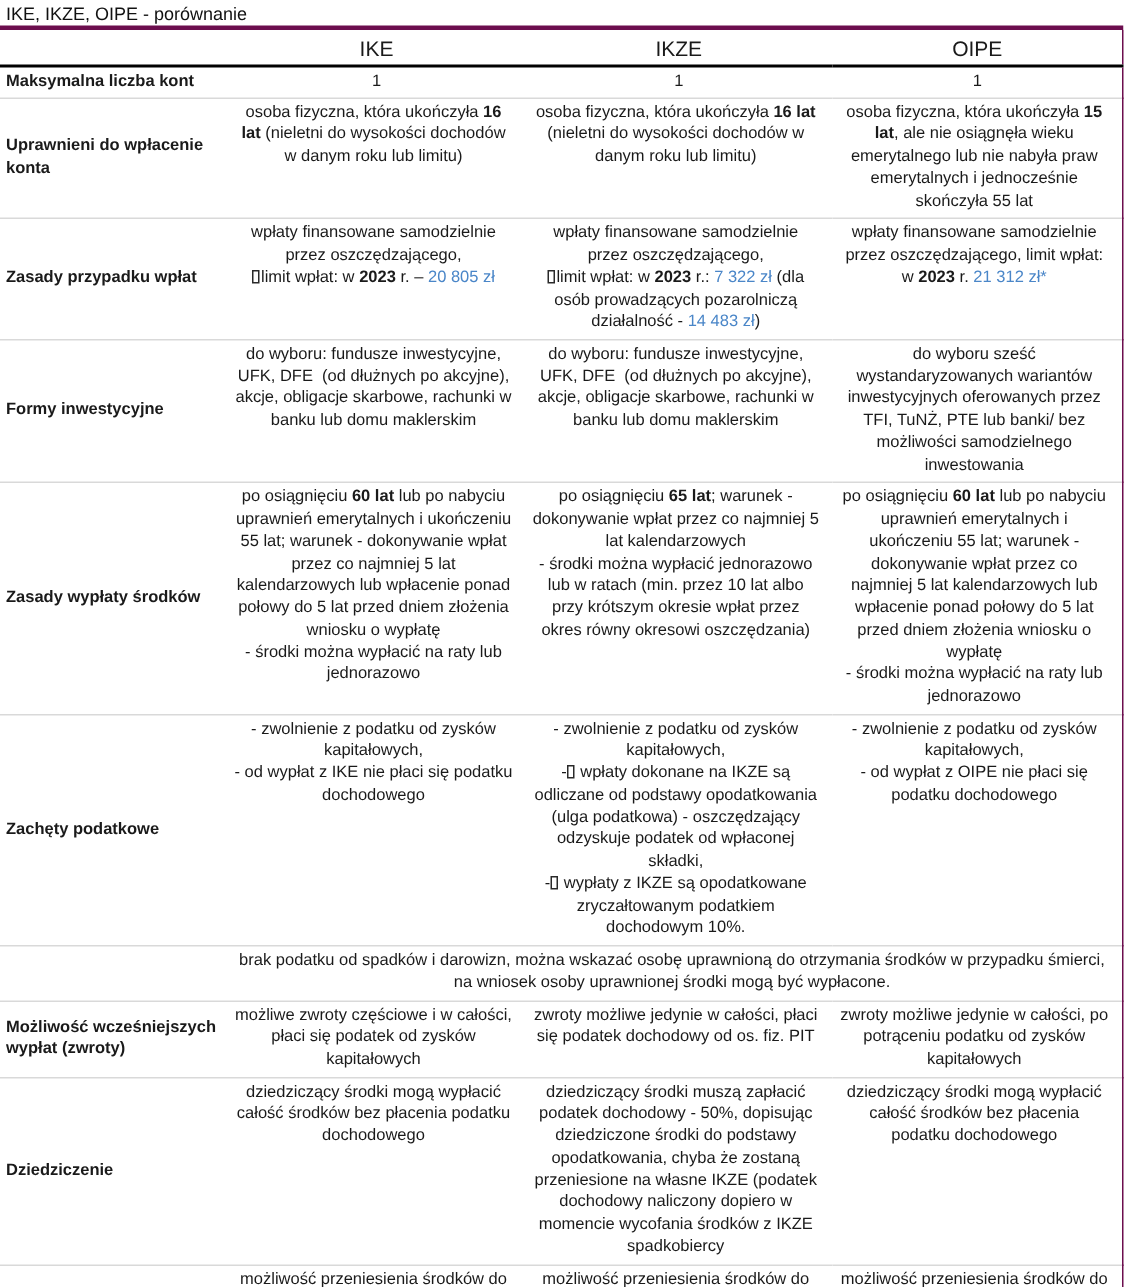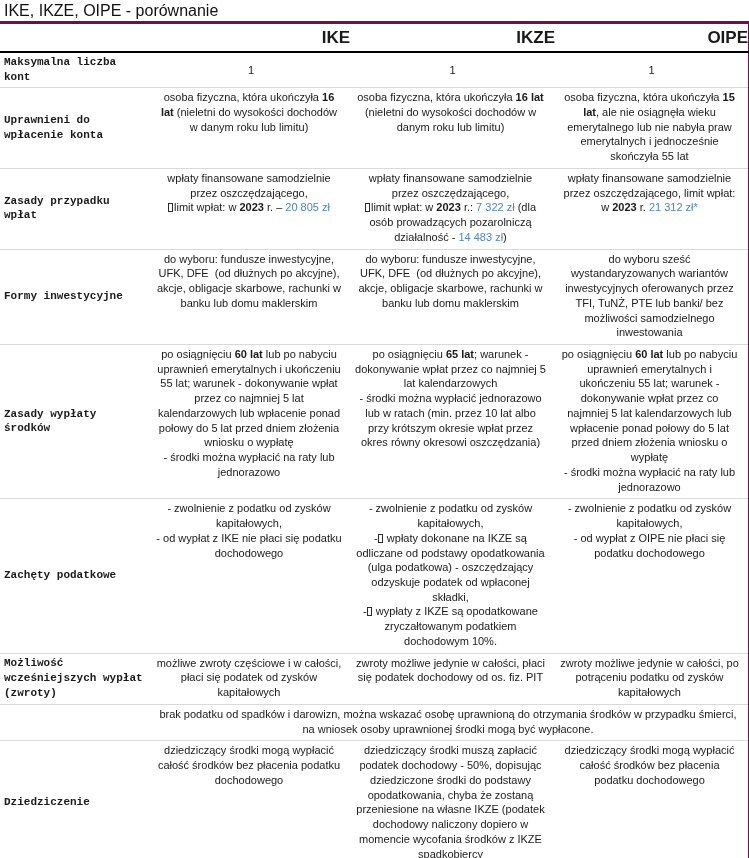--- a/index.html
+++ b/index.html
@@ -5,49 +5,48 @@
   * { box-sizing: border-box; margin: 0; padding: 0; }
   html, body { background: #ffffff; }
   body {
     width: 749px; height: 858px;
     font-family: "Liberation Sans", "DejaVu Sans", sans-serif;
     color: #1a1a1a;
     overflow: hidden;
   }
   .page { width: 749px; }
   .title {
-    font-size: 16px;
+    font-size: 12px;
     padding: 2px 0 1px 4px;
     color: #111;
   }
   .title-rule {
     height: 3px;
     background: #6C0E4E;
     width: 749px;
   }
   table {
     width: 749px;
     border-collapse: collapse;
     table-layout: fixed;
     border-right: 2px solid #6C0E4E;
   }
   thead tr { border-bottom: 2px solid #000; }
   thead th {
-    font-size: 17px; font-weight: bold;
-    text-align: right; vertical-align: middle;
+    font-size: 14px; font-weight: normal;
+    text-align: center; vertical-align: middle;
     padding: 4px 0 3px 0;
   }
   tbody tr { border-bottom: 1px solid #d9d9d9; }
   tbody tr:last-child { border-bottom: 2px solid #000; }
   tbody th.rowlabel {
     font-size: 11px; font-weight: bold;
     text-align: left; vertical-align: middle;
     padding: 2px 4px 3px 4px;
     line-height: 1.33;
-    font-family: Liberation Mono, monospace;
   }
   tbody td {
     font-size: 11px; font-weight: normal;
     text-align: center; vertical-align: top;
     padding: 2px 8px 4px 4px;
     line-height: 1.34;
     white-space: pre-wrap;
   }
   tr.center-row td { text-align: center; vertical-align: middle; padding: 2px 0 2px 0; }
   td .b { font-weight: bold; }
@@ -122,28 +121,28 @@
         <th class="rowlabel">Zachęty podatkowe</th>
         <td><span>- zwolnienie z podatku od zysków kapitałowych,
 - od wypłat z IKE nie płaci się podatku dochodowego</span></td>
         <td><span>- zwolnienie z podatku od zysków kapitałowych,
 -</span><span class="tofu"></span><span> wpłaty dokonane na IKZE są odliczane od podstawy opodatkowania (ulga podatkowa) - oszczędzający odzyskuje podatek od wpłaconej składki,
 -</span><span class="tofu"></span><span> wypłaty z IKZE są opodatkowane zryczałtowanym podatkiem dochodowym 10%.</span></td>
         <td><span>- zwolnienie z podatku od zysków kapitałowych,
 - od wypłat z OIPE nie płaci się podatku dochodowego</span></td>
       </tr>
       <tr>
+        <th class="rowlabel"></th>
+        <td colspan="3"><span>brak podatku od spadków i darowizn, można wskazać osobę uprawnioną do otrzymania środków w przypadku śmierci, na wniosek osoby uprawnionej środki mogą być wypłacone.</span></td>
+      </tr>
+      <tr>
         <th class="rowlabel">Możliwość wcześniejszych wypłat (zwroty)</th>
         <td><span>możliwe zwroty częściowe i w całości, płaci się podatek od zysków kapitałowych</span></td>
         <td><span>zwroty możliwe jedynie w całości, płaci się podatek dochodowy od os. fiz. PIT</span></td>
         <td><span>zwroty możliwe jedynie w całości, po potrąceniu podatku od zysków kapitałowych</span></td>
-      </tr>
-      <tr>
-        <th class="rowlabel"></th>
-        <td colspan="3"><span>brak podatku od spadków i darowizn, można wskazać osobę uprawnioną do otrzymania środków w przypadku śmierci, na wniosek osoby uprawnionej środki mogą być wypłacone.</span></td>
       </tr>
       <tr>
         <th class="rowlabel">Dziedziczenie</th>
         <td><span>dziedziczący środki mogą wypłacić całość środków bez płacenia podatku dochodowego</span></td>
         <td><span>dziedziczący środki muszą zapłacić podatek dochodowy - 50%, dopisując dziedziczone środki do podstawy opodatkowania, chyba że zostaną przeniesione na własne IKZE (podatek dochodowy naliczony dopiero w momencie wycofania środków z IKZE spadkobiercy</span></td>
         <td><span>dziedziczący środki mogą wypłacić całość środków bez płacenia podatku dochodowego</span></td>
       </tr>
       <tr>
         <th class="rowlabel">Przenoszenie (transfer) środków</th>
         <td><span>możliwość przeniesienia środków do innej instytucji prowadzącej IKE lub OIPE, lub do PPE, którego uczestnikiem jest oszczędzający</span></td>

